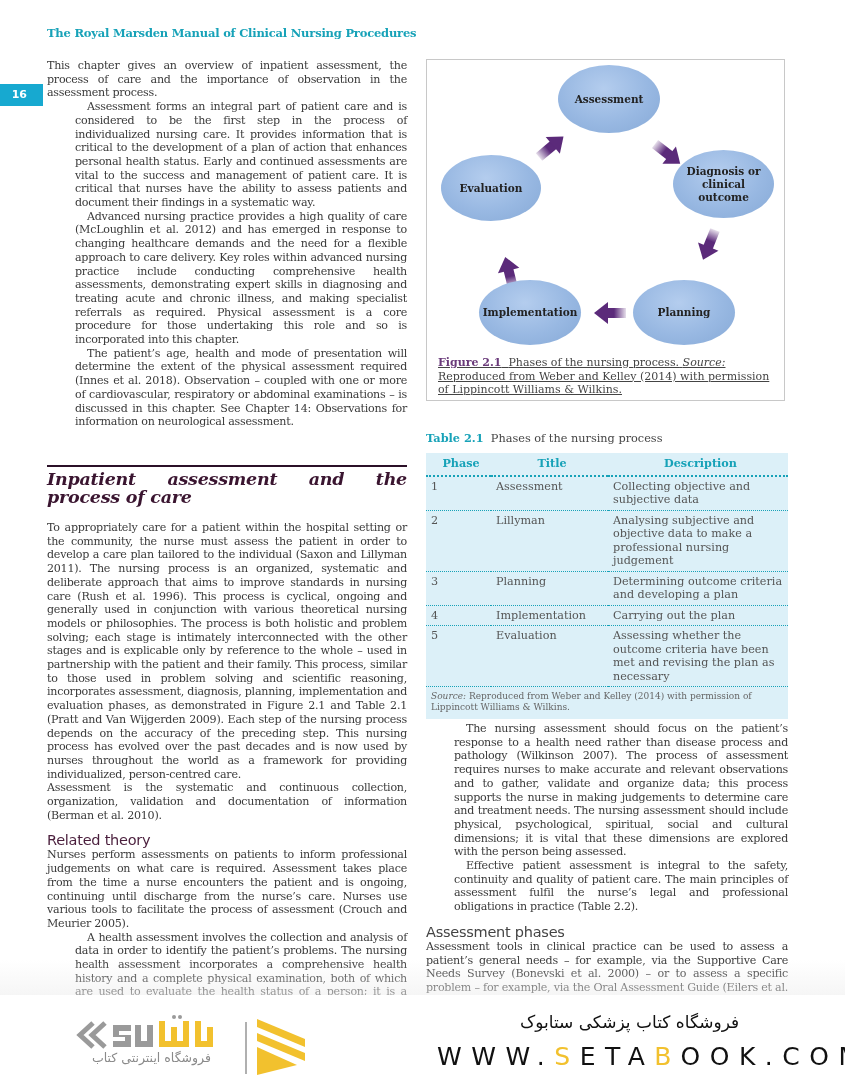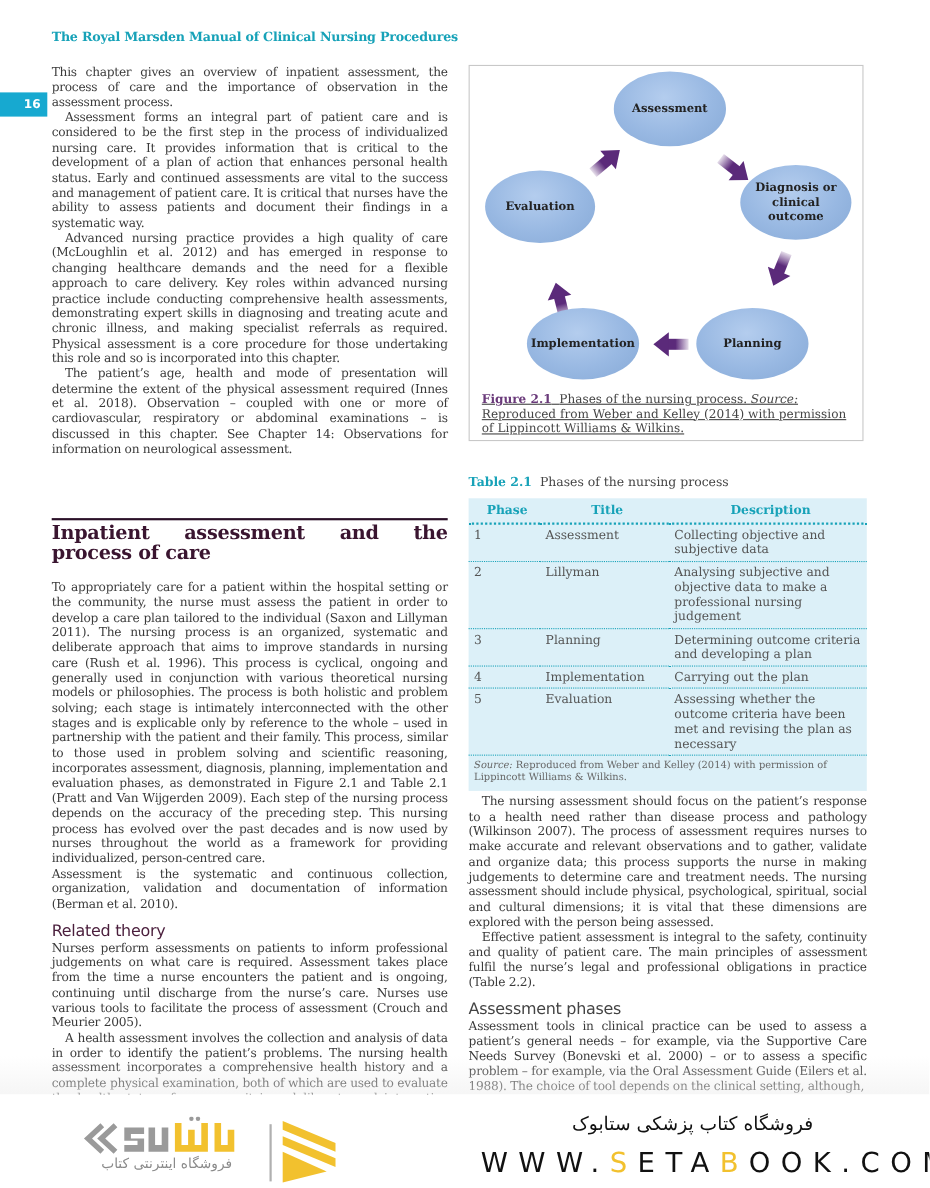--- a/index.html
+++ b/index.html
@@ -1,27 +1,27 @@
 <!DOCTYPE html>
 <html><head>
 <meta charset="utf-8">
 <style>
   html,body{margin:0;padding:0;background:#fff;}
   body{width:845px;height:1080px;position:relative;overflow:hidden;font-family:"DejaVu Serif",serif;color:#3a3a3a;}
   .running-head{position:absolute;left:47px;top:26px;font-family:"DejaVu Serif",serif;font-weight:bold;font-size:11.5px;color:#17a2b8;letter-spacing:-0.2px;}
-  .page-tab{position:absolute;left:0;top:84px;width:43px;height:22px;background:#17a9d0;color:#fff;font-family:"DejaVu Sans",sans-serif;font-weight:bold;font-size:11px;line-height:22px;text-align:right;padding-right:6px;box-sizing:border-box;}
+  .page-tab{position:absolute;left:0;top:84px;width:43px;height:22px;background:#17a9d0;color:#fff;font-family:"DejaVu Sans",sans-serif;font-weight:bold;font-size:11px;line-height:22px;text-align:right;padding-right:16px;box-sizing:border-box;}
   .col{position:absolute;font-size:11.1px;line-height:13.7px;text-align:justify;letter-spacing:-0.25px;}
   .col-left{left:47px;top:59px;width:360px;}
   .col-right{left:426px;top:722px;width:362px;}
   .h-teal{font-family:"DejaVu Sans",sans-serif;font-size:15px;color:#17a2b8;line-height:16px;margin:0;font-weight:normal;}
   .h-plum{font-family:"DejaVu Sans",sans-serif;font-size:14.5px;color:#4a1e3c;line-height:16px;margin:0;font-weight:normal;}
   .h-gray{font-family:"DejaVu Sans",sans-serif;font-size:14.5px;color:#444;line-height:16px;margin:0;font-weight:normal;}
   p{margin:0;}
-  .ind{text-indent:12px;}
-  .section-title{font-family:"DejaVu Serif",serif;font-size:17.5px;line-height:18px;color:#3a1530;border-top:2px solid #2b1028;padding-top:3px;margin-top:56px;margin-bottom:15px;}
+  .ind{text-indent:12px;margin-left:28px;}
+  .section-title{font-family:"DejaVu Serif",serif;font-size:17.5px;line-height:18px;color:#3a1530;border-top:2px solid #2b1028;padding-top:3px;margin-top:36px;margin-bottom:15px;font-style:italic;}
   .sub{margin-top:10px;}
   .figure-box{position:absolute;left:426px;top:59px;width:359px;height:342px;border:1px solid #c8c8c8;box-sizing:border-box;}
   .node{position:absolute;border-radius:50%;background:radial-gradient(ellipse at 45% 35%,#b4cdee 0%,#98b8e2 55%,#86a9d6 100%);display:flex;align-items:center;justify-content:center;text-align:center;font-family:"DejaVu Serif",serif;font-weight:bold;font-size:10.5px;line-height:13px;color:#222;}
   .fig-caption{position:absolute;left:11px;top:296px;width:340px;font-size:11px;line-height:13.5px;color:#444;text-decoration:underline;}
   .fig-label{color:#6a3a7a;font-weight:bold;}
   .table-title{position:absolute;left:426px;top:431px;font-size:11.3px;color:#444;}
   .table-title .tlabel{color:#17a2b8;font-weight:bold;}
   .tbl{position:absolute;left:426px;top:453px;width:362px;background:#dcf0f8;font-size:11.2px;line-height:13.5px;color:#555;}
   .tbl table{border-collapse:collapse;width:100%;}
   .tbl th{text-align:center;color:#17a2b8;font-weight:bold;font-family:"DejaVu Serif",serif;font-size:11.2px;padding:4px 0 4px 5px;border-bottom:2px dotted #17a2b8;}

